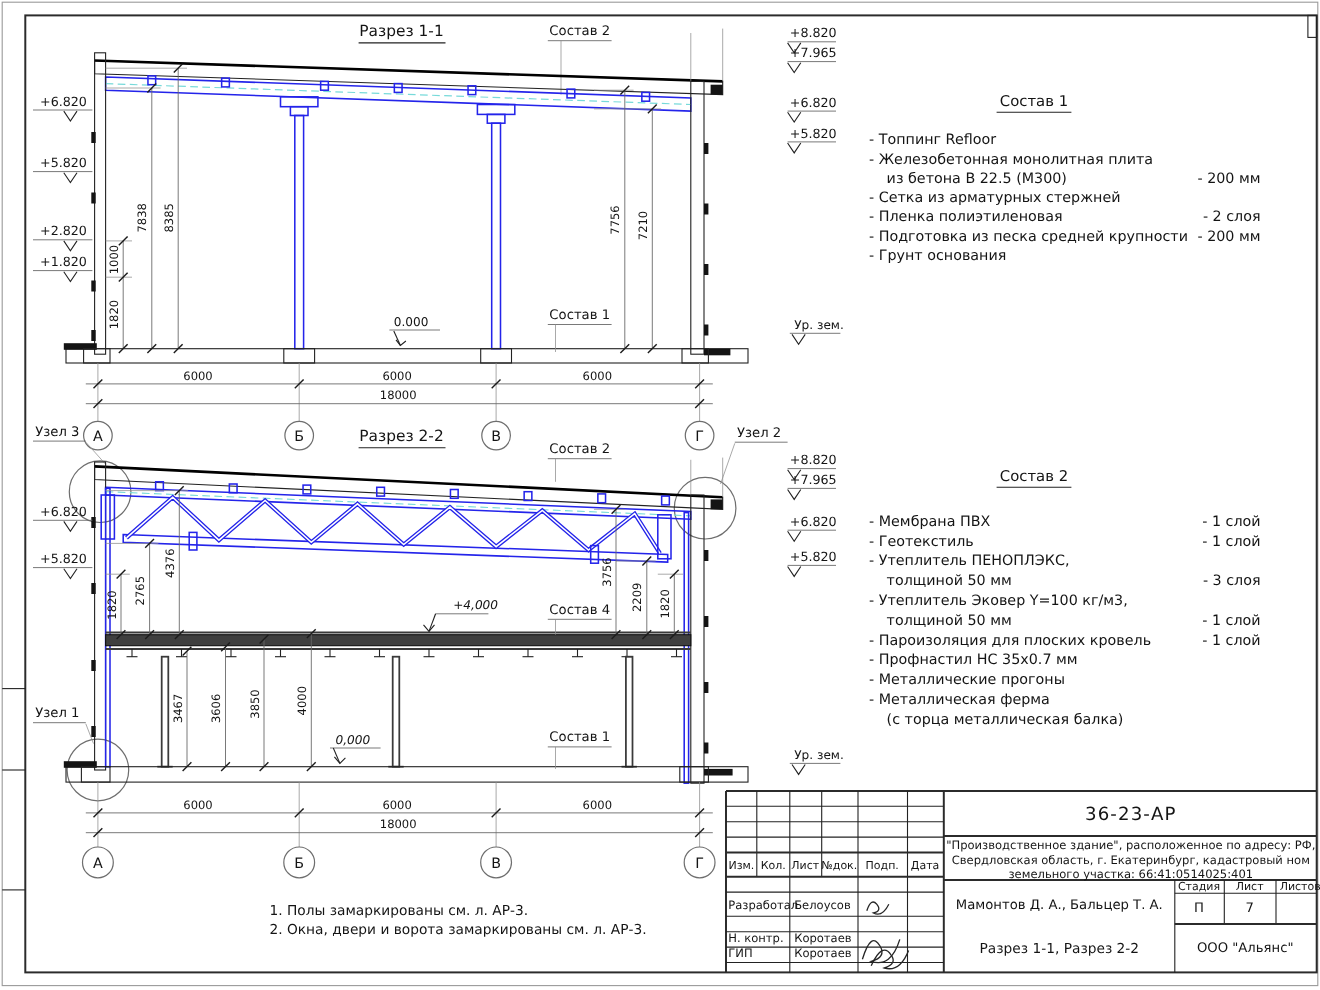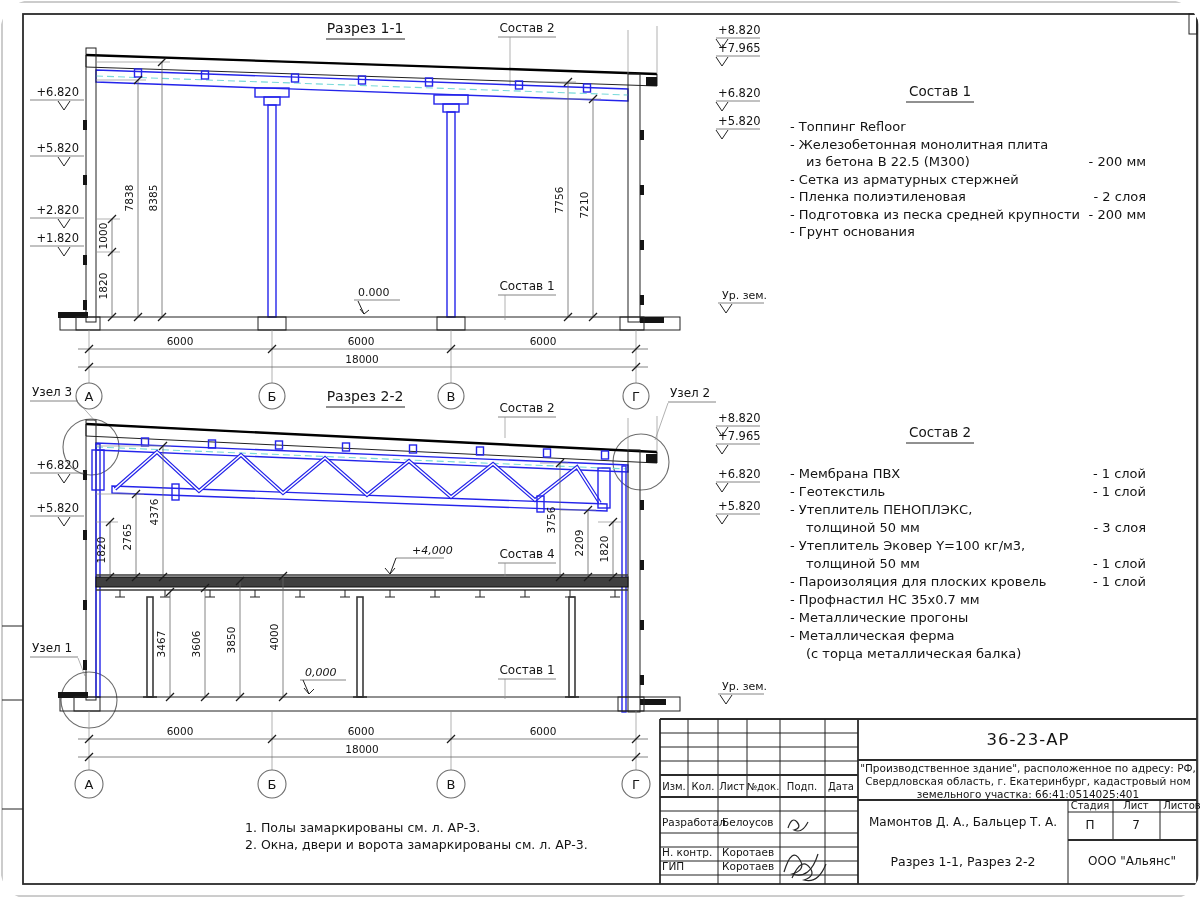--- a/index.html
+++ b/index.html
@@ -1,16 +1,16 @@
 <!DOCTYPE html>
 <html><head>
 <meta charset="utf-8">
 <style>
   html,body{margin:0;padding:0;background:#fff;}
-  #stage{position:relative;width:1200px;height:900px;background:#fff;overflow:hidden;border-radius:32px;}
+  #stage{position:relative;width:1200px;height:900px;background:#fff;overflow:hidden;}
   svg{position:absolute;left:0;top:0;}
   svg text{font-family:"DejaVu Sans","Liberation Sans",sans-serif;fill:#141414;}
   .t10{font-size:10px}.t105{font-size:10.5px}.t11{font-size:11px}.t115{font-size:11.5px}
   .t12{font-size:12px}.t125{font-size:12.5px}.t13{font-size:13px}.t135{font-size:13.5px}
   .t14{font-size:14px}.t16{font-size:16.5px;letter-spacing:1px}
   .mid{text-anchor:middle}.end{text-anchor:end}.it{font-style:italic}
   line,polyline,polygon,path,rect,circle{fill:none;stroke:#222;stroke-width:1;}
   .thin{stroke:#8f8f8f;stroke-width:.7}
   .dimln{stroke:#666;stroke-width:.8}
   .tick{stroke:#1c1c1c;stroke-width:1.3}

